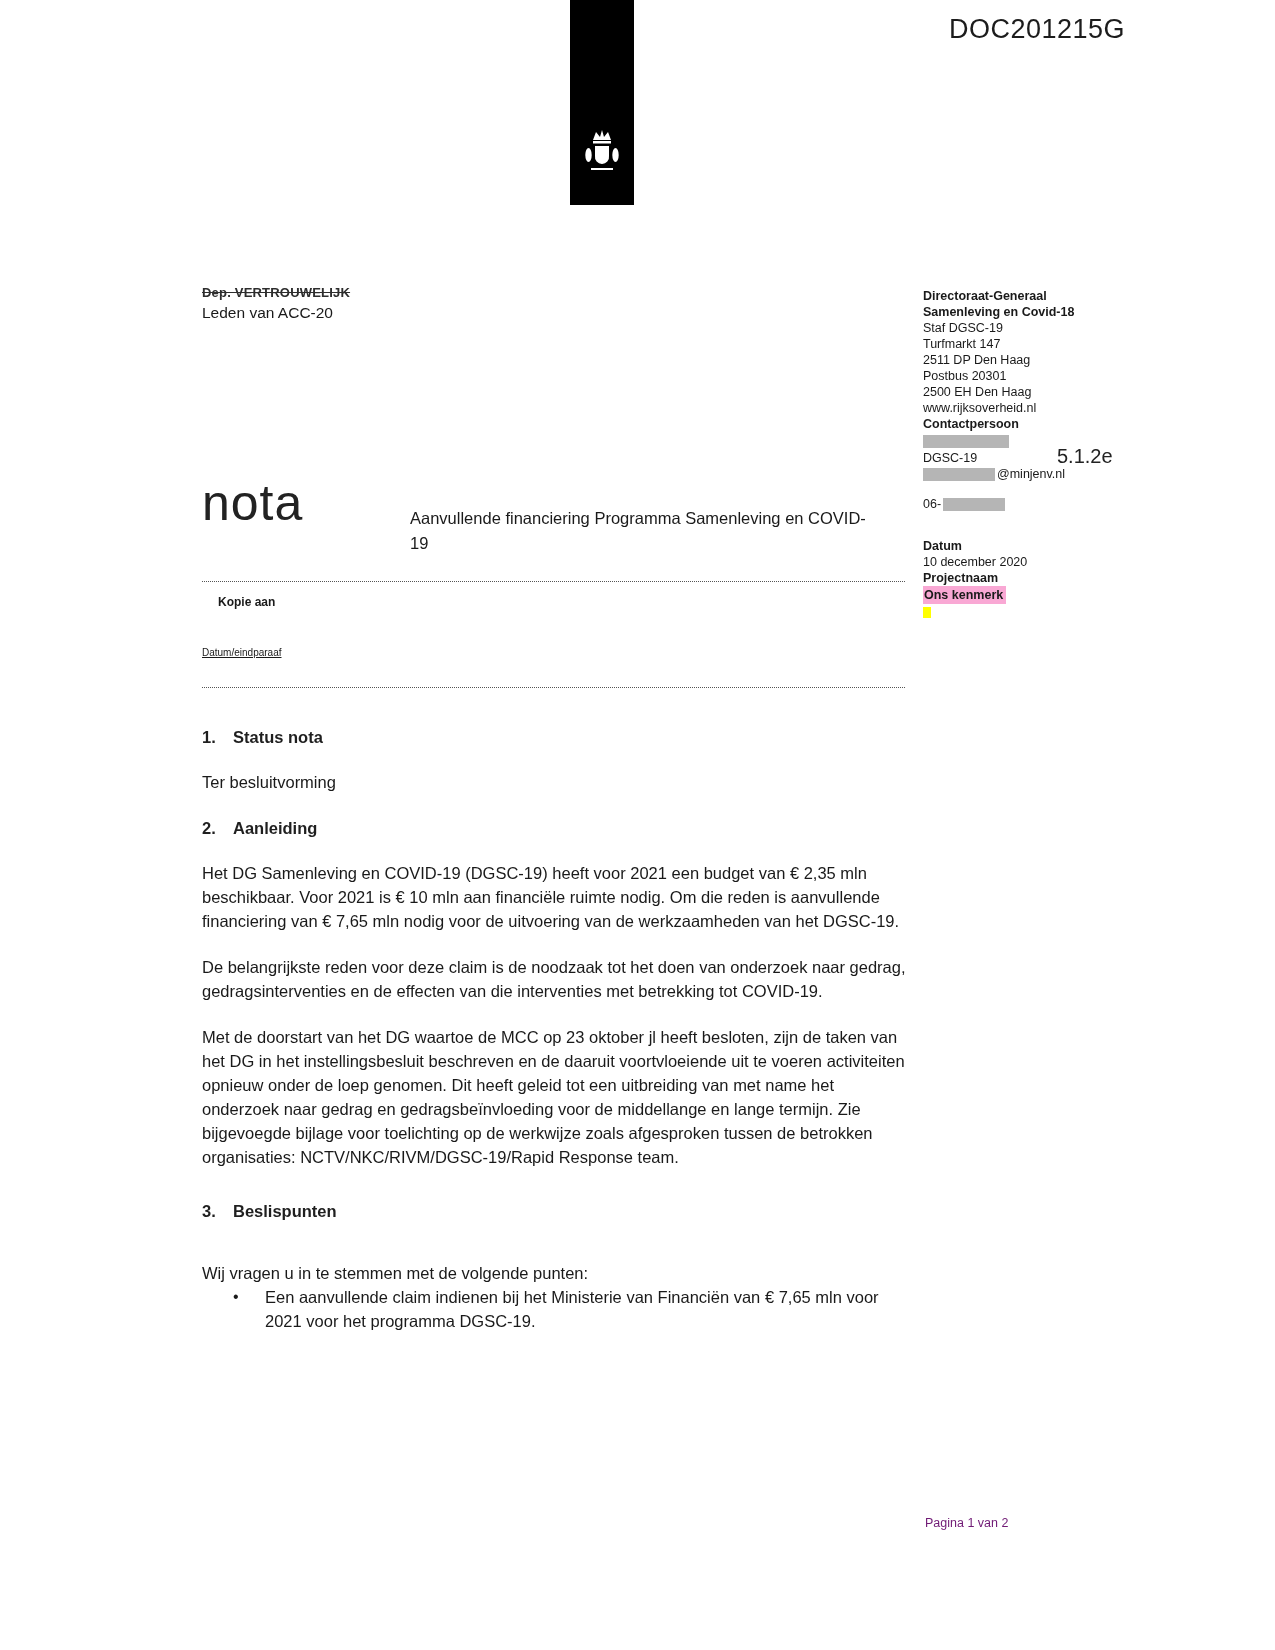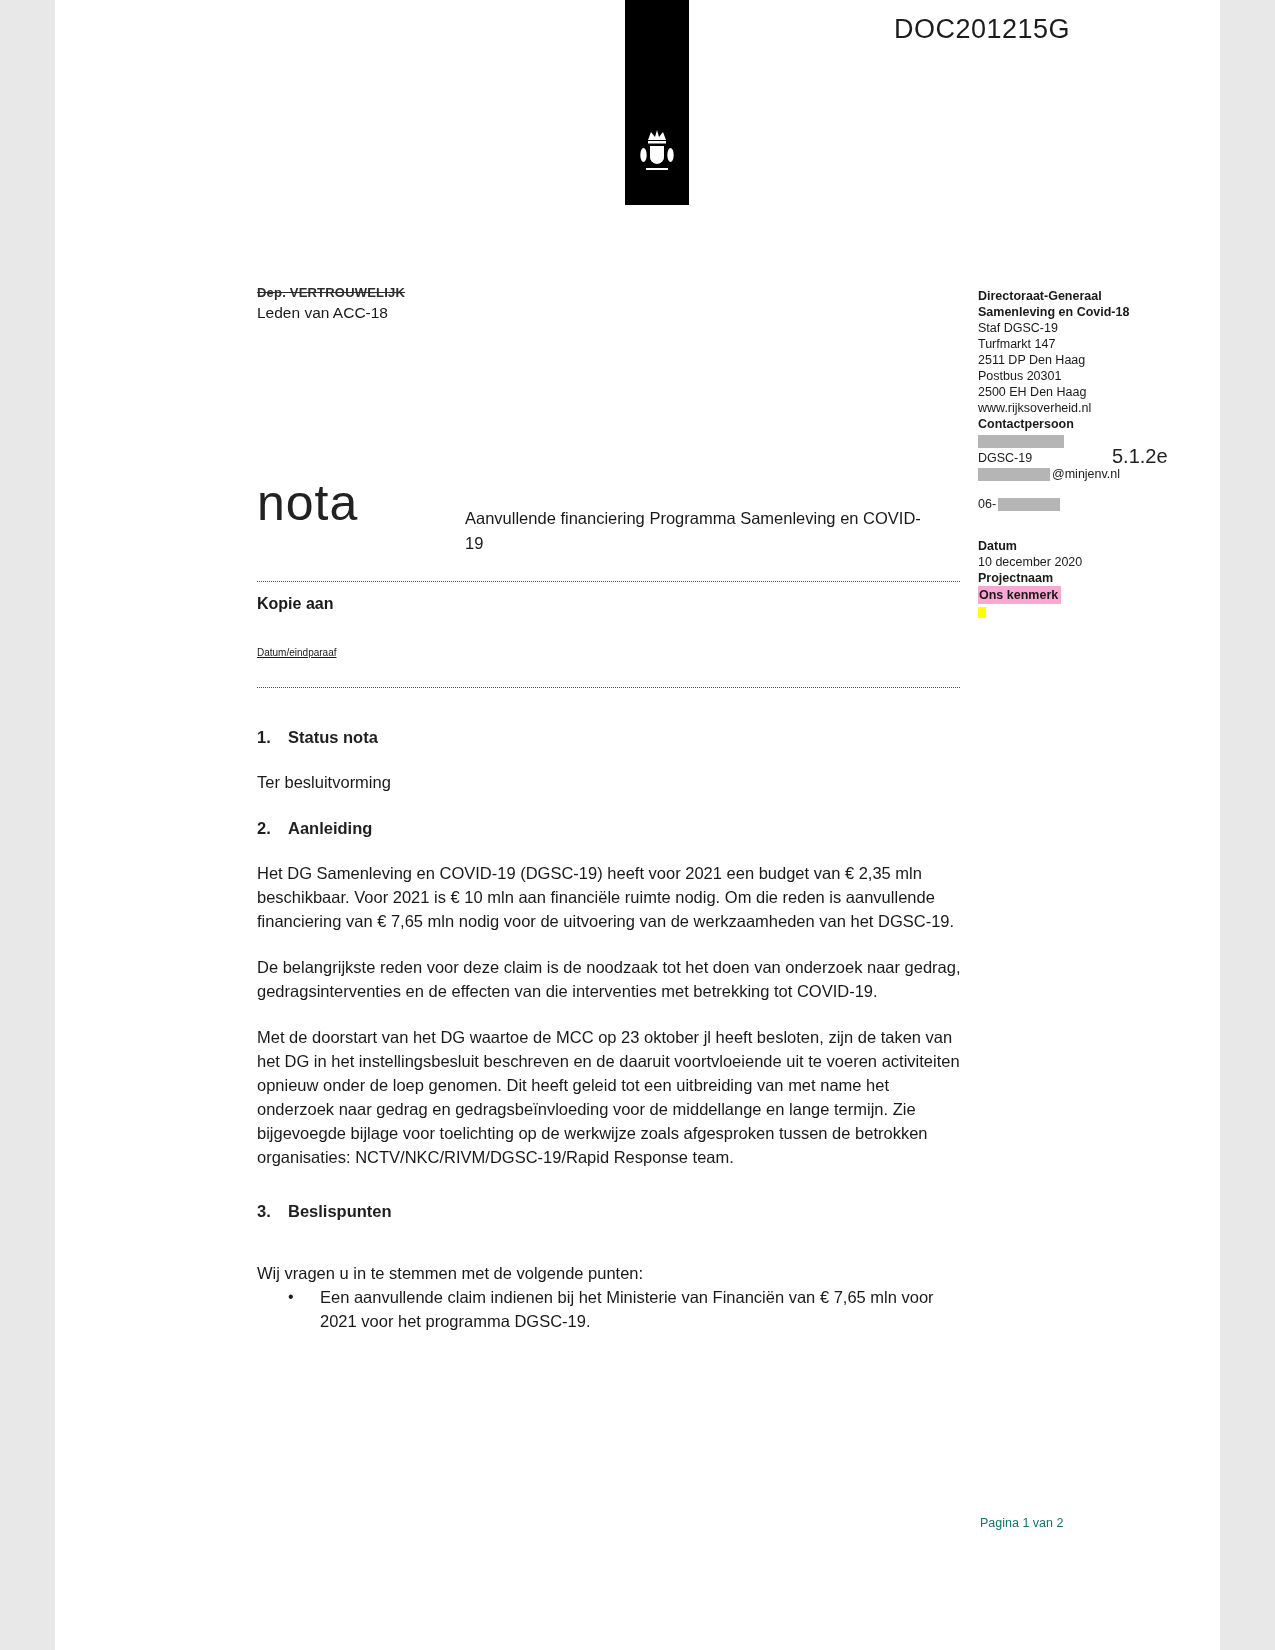--- a/index.html
+++ b/index.html
@@ -1,19 +1,19 @@
 <!DOCTYPE html>
 <html><head>
 <meta charset="utf-8">
 <style>
   * { margin:0; padding:0; box-sizing:border-box; }
   html,body { background:#e8e8e8; }
   .page {
     position:relative;
-    width:1165px; height:1650px;
+    width:1275px; height:1650px;
     background:#ffffff;
     font-family:"Liberation Sans", sans-serif;
     color:#1a1a1a;
     margin:0 auto;
     overflow:hidden;
   }
 
   
   .logo-banner {
     position:absolute; left:570px; top:0;
@@ -69,21 +69,21 @@
     position:absolute; left:0; top:0;
     font-size:50px; line-height:50px; color:#222; letter-spacing:1px;
   }
   .nota-subject {
     position:absolute; left:208px; top:28px; width:470px;
     font-size:16.5px; line-height:25px; color:#1a1a1a;
   }
   .rule { position:absolute; left:0; width:703px; border-top:1.5px dotted #555; }
   .rule1 { top:103px; }
   .rule2 { top:209px; }
-  .kopie-label { position:absolute; left:0; top:117px; font-size:16px; font-weight:bold; }
+  .kopie-label { position:absolute; left:16px; top:117px; font-size:12px; font-weight:bold; }
   .paraaf-label { position:absolute; left:0; top:169px; font-size:10px;text-decoration:underline; }
 
   .content { position:absolute; left:0; top:247px; width:706px; font-size:16.5px; line-height:24px; }
   .content h2 {
     font-size:16.5px; line-height:24px; font-weight:bold; color:#1f1f1f;
     margin:0 0 21px 0;
   }
   .content h2 .num { display:inline-block; width:31px; }
   .content p { margin:0 0 22px 0; }
   .content p.p-last { margin-bottom:30px; }
@@ -92,21 +92,21 @@
   .bullets { list-style:none; margin:0; }
   .bullets li { position:relative; padding-left:63px; }
   .bullets li::before {
     content:"\2022";
     position:absolute; left:31px; top:0;
     font-size:16px;
   }
 
   .page-footer {
     position:absolute; left:925px; top:1516px;
-    font-size:12.5px; color:#0f766e;
+    font-size:12.5px; color:#701a75;
   }
 </style>
 </head>
 <body>
 
 <div class="page">
 
   <div class="logo-banner">
     <svg width="38" height="58" viewBox="0 0 38 58">
       <g fill="#ffffff">
@@ -121,21 +121,21 @@
 
         <rect x="8" y="40" width="22" height="2"></rect>
       </g>
     </svg>
   </div>
 
   <div class="doc-id">DOC201215G</div>
 
   <div class="header-left">
     <div class="classification">Dep. VERTROUWELIJK</div>
-    <div class="addressee">Leden van ACC-18</div>
+    <div class="addressee">Leden van ACC-20</div>
   </div>
 
   <div class="sidebar">
     <span class="redaction-code">5.1.2e</span>
 
     <div class="b">Directoraat-Generaal</div>
     <div class="b">Samenleving en Covid-18</div>
     <div>Staf DGSC-19</div>
 
     <div class="sb-gap-sm">Turfmarkt 147</div>

